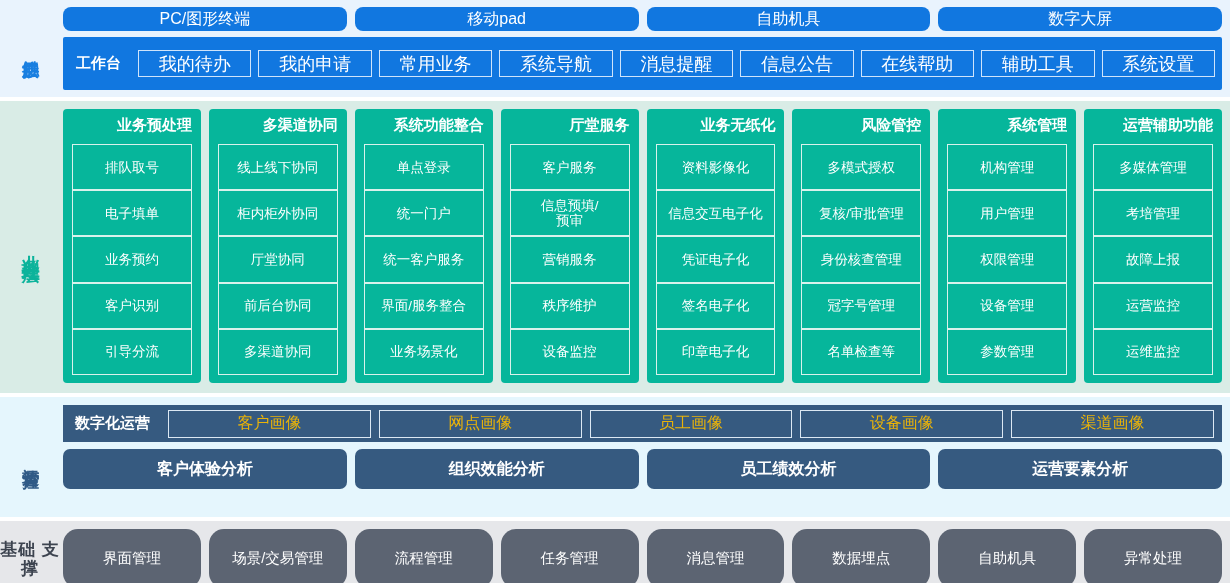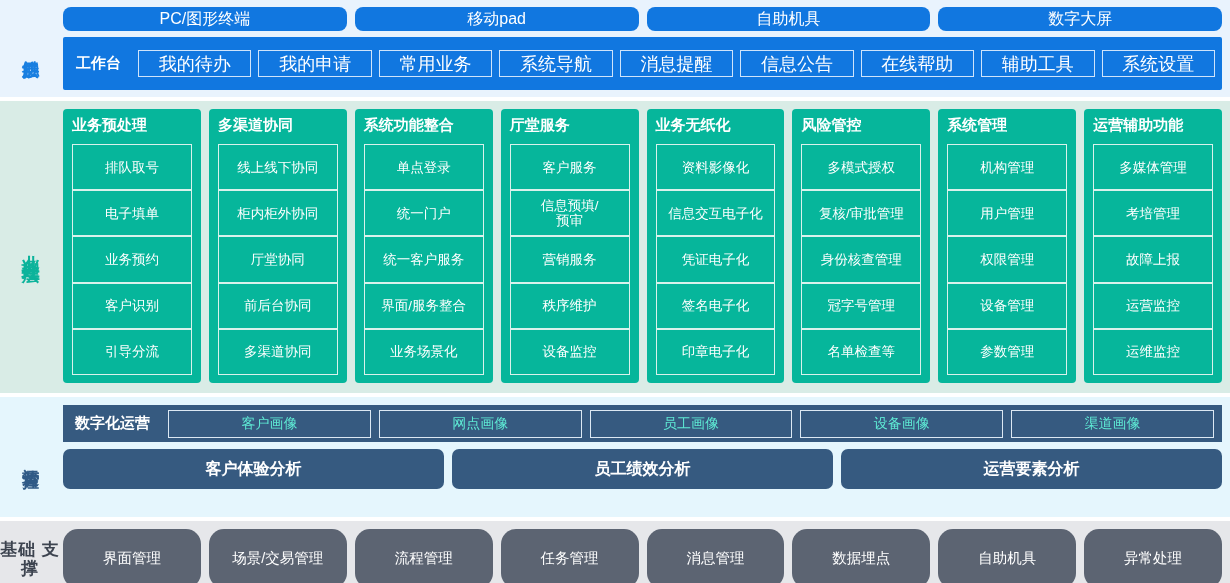--- a/index.html
+++ b/index.html
@@ -52,21 +52,21 @@
   #business-band{height:292px;background:#d9ece6;}
   #business-band .band-label{color:#0cb39b;font-size:18px;letter-spacing:3px;}
   #business-band .band-body{padding:8px 8px 10px 3px;}
   .col-row{display:flex;gap:8px;height:100%;}
   .bcol{
     flex:1 1 0;background:#06b69b;border-radius:4px;
     display:flex;flex-direction:column;align-items:stretch;
     padding:7px 9px 8px 9px;box-sizing:border-box;
   }
   .bcol-title{
-    color:#fff;font-weight:bold;font-size:15px;text-align:left;
+    color:#fff;font-weight:bold;font-size:15px;text-align:right;
     margin-bottom:9px;white-space:nowrap;
   }
   .bcol-items{flex:1 1 auto;display:flex;flex-direction:column;gap:0;}
   .bitem{
     flex:1 1 0;display:flex;align-items:center;justify-content:center;
     border:1px solid #d8f2ec;color:#ffffff;font-size:13.5px;
     text-align:center;line-height:1.12;white-space:pre-line;
     box-sizing:border-box;
   }
 
@@ -78,21 +78,21 @@
     display:flex;align-items:center;gap:8px;height:37px;
     background:#365a80;padding:0 8px;box-sizing:border-box;
   }
   .digital-title{
     color:#fff;font-weight:bold;font-size:15px;
     padding:0 10px 0 4px;white-space:nowrap;
   }
   .portrait{
     flex:1 1 0;height:26px;
     display:flex;align-items:center;justify-content:center;
-    border:1px solid #dce8f3;color:#5eead4;font-size:14px;white-space:nowrap;
+    border:1px solid #dce8f3;color:#eab308;font-size:16px;white-space:nowrap;
   }
   .analysis-row{display:flex;gap:8px;height:40px;}
   .analysis-chip{
     flex:1 1 0;display:flex;align-items:center;justify-content:center;
     background:#365a80;color:#fff;font-weight:bold;font-size:16px;
     border-radius:7px;
   }
 
   
   #foundation-band{height:76px;background:#e6e7ea;}
@@ -243,20 +243,21 @@
       <div class="digital-bar">
         <div class="digital-title">数字化运营</div>
         <div class="portrait">客户画像</div>
         <div class="portrait">网点画像</div>
         <div class="portrait">员工画像</div>
         <div class="portrait">设备画像</div>
         <div class="portrait">渠道画像</div>
       </div>
       <div class="analysis-row">
         <div class="analysis-chip">客户体验分析</div>
+        <div class="analysis-chip">组织效能分析</div>
         <div class="analysis-chip">员工绩效分析</div>
         <div class="analysis-chip">运营要素分析</div>
       </div>
     </div>
   </div>
 
   <div class="gap"></div>
 
   <div class="band" id="foundation-band">
     <div class="band-label">基础

